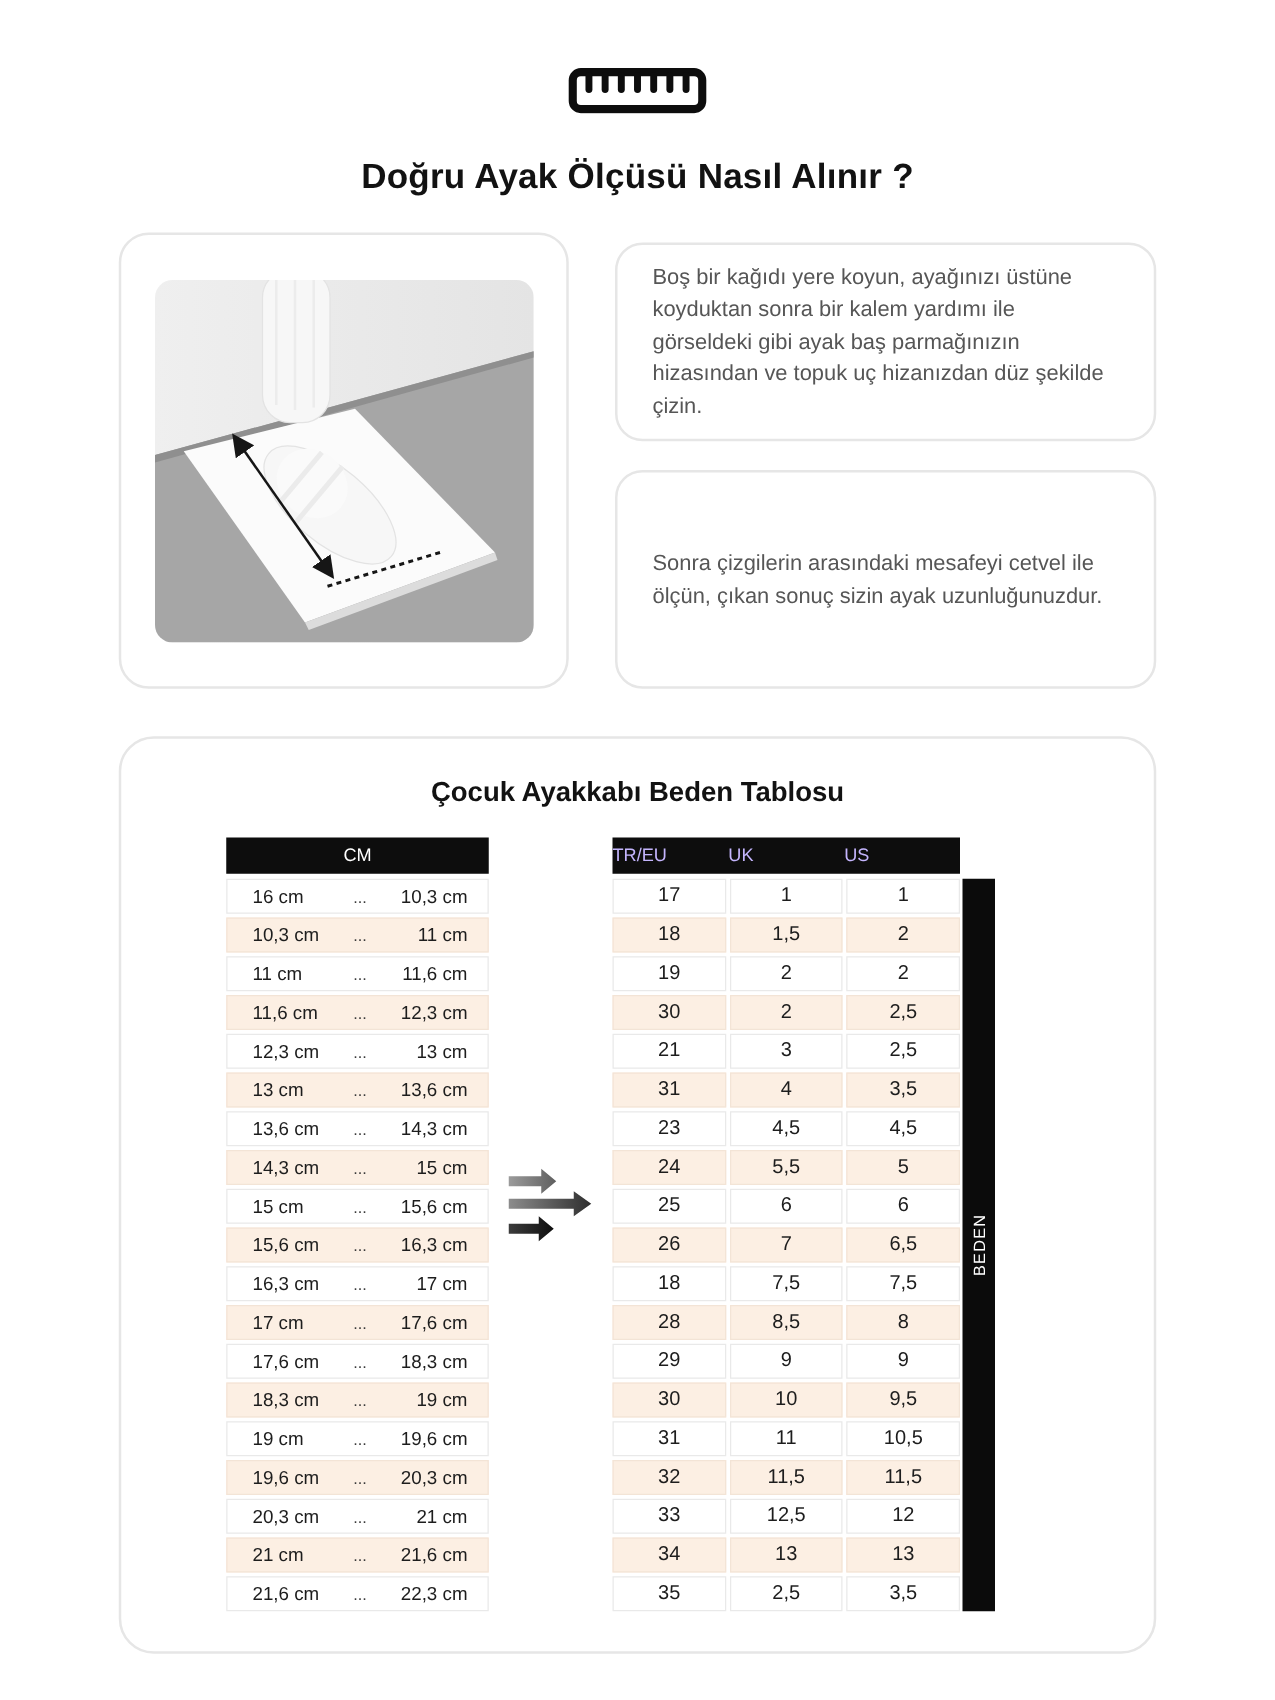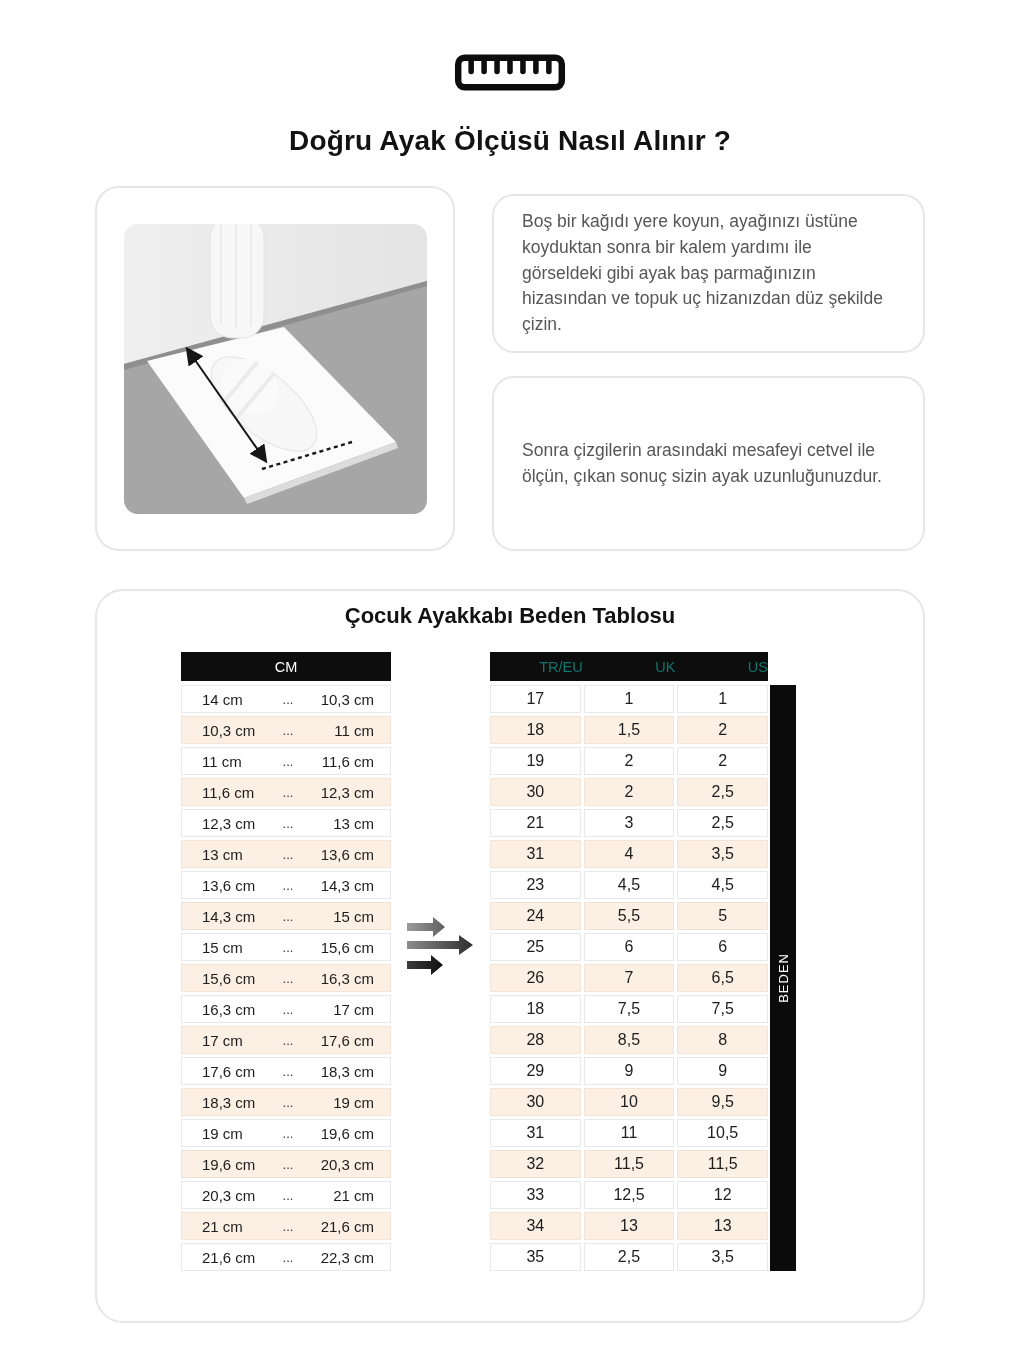--- a/index.html
+++ b/index.html
@@ -37,21 +37,21 @@
     font-size:17.5px;line-height:1.47;
   }
   .note-card.first{height:159px;}
   .note-card.second{height:175px;}
 
   
   .table-card{
     margin:38px 95px 0;height:734px;border:2px solid var(--card-border);
     border-radius:28px;
   }
-  .table-title{text-align:center;margin:12px 0 0;font-size:22px;font-weight:bold;color:#121212;}
+  .table-title{text-align:center;margin:30px 0 0;font-size:22px;font-weight:bold;color:#121212;}
   .tables-row{display:flex;margin-top:23px;padding-left:84px;}
 
   .table-head{
     height:29px;background:var(--header-bg);color:#fff;font-size:14.5px;
     display:flex;align-items:center;justify-content:center;margin-bottom:4px;
   }
   .cm-table{width:210px;flex:none;}
   .cm-body{height:586px;display:grid;grid-template-rows:repeat(19,1fr);row-gap:3px;}
   .cm-row{
     display:flex;align-items:center;background:#fff;border:1px solid var(--cell-border);
@@ -60,21 +60,21 @@
   .cm-row.alt{background:var(--row-alt);border-color:#f3e4d6;}
   .cm-row .from{width:92px;padding-left:20px;}
   .cm-row .dots{width:28px;text-align:center;color:#3a3a3a;font-size:13px;}
   .cm-row .to{flex:1;text-align:right;padding-right:16px;}
 
   .arrows-wrap{width:99px;flex:none;display:flex;justify-content:center;align-items:flex-start;padding-top:259px;}
   .arrows{width:72px;height:66px;display:block;}
 
   .size-table{width:278px;flex:none;}
   .size-head{display:grid;grid-template-columns:repeat(3,1fr);background:var(--header-bg);
-    color:#0f766e;height:29px;align-items:center;text-align:right;margin-bottom:4px;font-size:14.5px;}
+    color:#c4b5fd;height:29px;align-items:center;text-align:left;margin-bottom:4px;font-size:14.5px;}
   .size-body{height:586px;display:grid;grid-template-columns:repeat(3,1fr);
     grid-template-rows:repeat(19,1fr);gap:3px;}
   .size-cell{
     border:1px solid var(--cell-border);background:#fff;display:flex;align-items:center;
     justify-content:center;font-size:16px;color:var(--text-dark);
   }
   .size-cell.alt{background:var(--row-alt);border-color:#f3e4d6;}
 
   .beden-bar{
     width:26px;height:586px;background:#0b0b0b;margin-top:33px;margin-left:2px;flex:none;
@@ -156,21 +156,21 @@
 
   <div class="table-card">
     <h2 class="table-title">Çocuk Ayakkabı Beden Tablosu</h2>
 
     <div class="tables-row">
 
       <div class="cm-table">
         <div class="table-head">CM</div>
         <div class="cm-body">
             <div class="cm-row">
-              <span class="from">14 cm</span>
+              <span class="from">16 cm</span>
               <span class="dots">...</span>
               <span class="to">10,3 cm</span>
             </div>
             <div class="cm-row alt">
               <span class="from">10,3 cm</span>
               <span class="dots">...</span>
               <span class="to">11 cm</span>
             </div>
             <div class="cm-row">
               <span class="from">11 cm</span>

